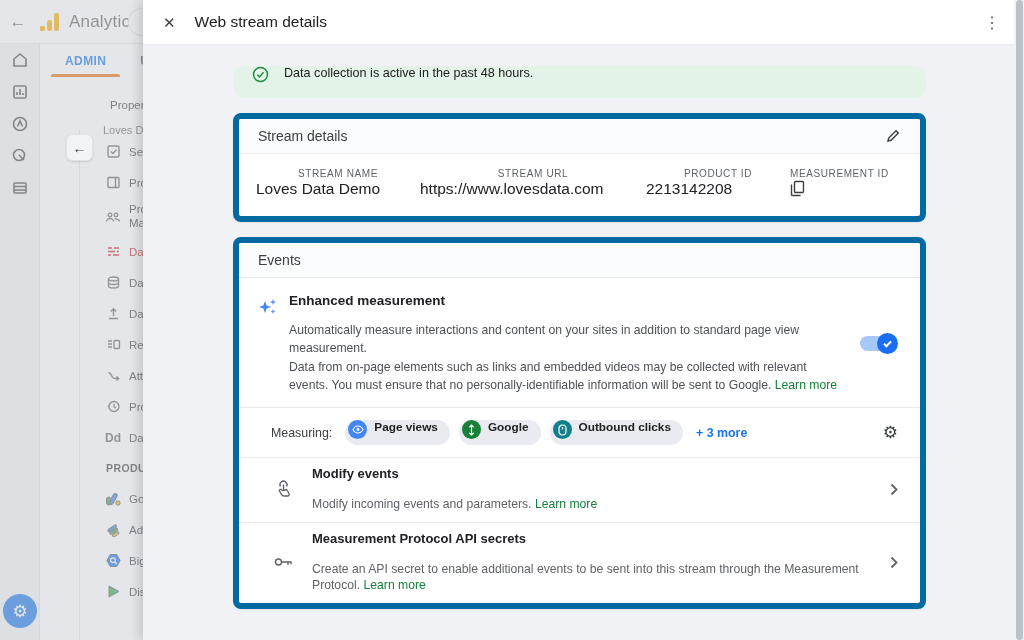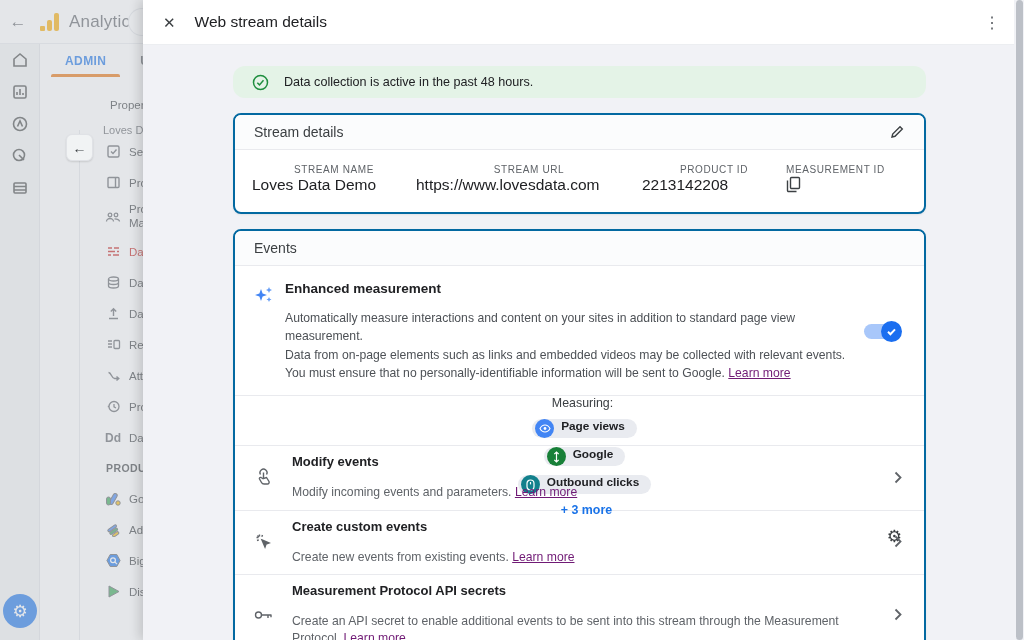--- a/index.html
+++ b/index.html
@@ -49,58 +49,58 @@
 
   
   .panel { position:absolute; left:143px; top:0; right:0; bottom:0; background:#f1f2f6; box-shadow:-4px 0 10px rgba(0,0,0,.14); }
   .panel-header { height:45px; background:#fff; border-bottom:1px solid #eceef1; display:flex; align-items:center; padding:0 18px 0 20px; }
   .close-btn { font-size:15px; color:#3c4043; margin-right:19px; line-height:1; }
   .panel-title { font-size:15.5px; color:#202124; flex:1; }
   .kebab-btn { font-size:16px; color:#5f6368; padding:0 6px; }
   .panel-body { position:absolute; top:45px; left:0; right:10px; bottom:0; padding:21px 0 0 90px; overflow:hidden; }
   .content { width:693px; }
 
-  .banner { height:32px; background:#e4f3e7; border-radius:12px; display:flex; align-items:center; padding:0 16px 0 19px; }
+  .banner { height:32px; background:#e4f3e7; border-radius:12px; display:flex; padding:0 16px 0 19px; }
   .banner-text { font-size:12.6px; color:#202124; margin-left:15px; }
 
-  .card { background:#fff; border:2px solid #0369a1; border-radius:8px; margin-top:15px; overflow:hidden; box-shadow:0 1px 2px rgba(60,64,67,.08); }
+  .card { background:#fff; border:6px solid #0369a1; border-radius:8px; margin-top:15px; overflow:hidden; box-shadow:0 1px 2px rgba(60,64,67,.08); }
   .card-header { height:35px; background:#fbfcfd; border-bottom:1px solid #e9eaee; display:flex; align-items:center; padding:0 19px; }
   .card-title { font-size:14px; color:#3c4043; }
   .card-header .spacer { flex:1; }
 
   .fields { display:flex; padding:14px 18px 18px 17px; }
   .field-label { font-size:10px; color:#5f6368; letter-spacing:.6px; margin-bottom:1px;text-align:center; }
   .field-value { font-size:15.5px; color:#202124; display:flex; align-items:center; gap:9px; }
   .f-name{ width:164px;} .f-url{ width:226px;} .f-id{ width:144px;}
 
   .enh { display:flex; padding:15px 24px 13px 17px; }
   .enh-icon { width:24px; margin-top:2px; flex:none; }
   .enh-main { margin-left:9px; flex:1; }
   .enh-title { font-size:13.5px; font-weight:bold; color:#202124; margin-bottom:13px; }
   .enh-desc { font-size:12.2px; color:#4d5156; line-height:1.5; max-width:600px; }
   .enh-toggle-wrap { align-self:center; margin-left:12px; }
   .toggle { width:36px; height:15px; background:#a8c7fa; border-radius:8px; position:relative; }
   .toggle .thumb { position:absolute; right:-2px; top:-3px; width:21px; height:21px; background:#1a6ef0; border-radius:50%; display:flex; align-items:center; justify-content:center; }
 
-  .measuring { border-top:1px solid #e9eaee; height:50px; display:flex; align-items:center; padding:0 22px 0 32px; gap:9px;flex-direction:column; }
+  .measuring { border-top:1px solid #e9eaee; height:50px; display:flex; align-items:center; padding:0 22px 0 32px; gap:9px; }
   .measuring-label { font-size:12.4px; color:#3c4043; margin-right:4px; }
   .chip { display:flex; align-items:flex-start; gap:7px; background:#e9ebf0; border-radius:13px; height:25px; padding:0 12px 0 3px; }
   .chip-icon { width:19px; height:19px; border-radius:50%; display:flex; align-items:center; justify-content:center; flex:none; }
   .chip-label { font-size:11.8px; font-weight:bold; color:#202124; }
   .more-link { font-size:12.4px; color:#1a73e8; font-weight:bold; margin-left:4px; }
   .measuring .gear { margin-left:auto; font-size:17px; color:#3c4043; }
 
-  .it-row { border-top:1px solid #e9eaee; display:flex; align-items:center; padding:8px 22px 9px 0; }
+  .it-row { border-top:1px solid #e9eaee; display:flex; align-items:center; padding:8px 22px 9px 16px; }
   .row-icon { width:57px; display:flex; justify-content:center; flex:none; color:#5f6368; }
   .row-main { flex:1; }
   .row-title { font-size:13px; font-weight:bold; color:#202124; }
   .row-desc { font-size:12.2px; color:#5f6368; margin-top:15px; line-height:1.35; }
   .chev { color:#5f6368; margin-left:14px; flex:none; }
 
-  a.lm, .lm { color:#701a75; text-decoration:underline; }
+  a.lm, .lm { color:#15803d; }
 
   .scrollbar { position:absolute; top:0; right:0; bottom:0; width:10px; background:#f1f2f6; }
   .scrollbar .thumb { position:absolute; top:0; bottom:0; right:1px; width:7px; background:#bcc0c7; border-radius:4px; }
 
   svg { display:block; }
 </style>
 </head>
 <body>
 
 <div class="left-app">
@@ -418,35 +418,20 @@
           </span>
           <div class="row-main">
             <div class="row-title">Modify events</div>
             <div class="row-desc"><span>Modify incoming events and parameters.</span> <a class="lm">Learn more</a></div>
           </div>
           <svg class="chev" width="8" height="13" viewBox="0 0 8 13" fill="none" stroke="#5f6368" stroke-width="1.8">
               <path d="M1.5 1.5l5 5-5 5"></path>
             </svg>
         </div>
 
-        <div class="it-row">
-          <span class="row-icon">
-            <svg width="17" height="17" viewBox="0 0 17 17" fill="none" stroke="#5f6368" stroke-width="1.4">
-                <path d="M7 7l7 3-3 1-1 3z" fill="#5f6368"></path>
-                <path d="M4.5 1.5v2M1.5 4.5h2M2.5 2.5l1.4 1.4M7.5 2l-.7 1.8M2 7.5l1.8-.7"></path>
-              </svg>
-          </span>
-          <div class="row-main">
-            <div class="row-title">Create custom events</div>
-            <div class="row-desc"><span>Create new events from existing events.</span> <a class="lm">Learn more</a></div>
-          </div>
-          <svg class="chev" width="8" height="13" viewBox="0 0 8 13" fill="none" stroke="#5f6368" stroke-width="1.8">
-              <path d="M1.5 1.5l5 5-5 5"></path>
-            </svg>
-        </div>
 
         <div class="it-row">
           <span class="row-icon">
             <svg width="19" height="12" viewBox="0 0 19 12" fill="none" stroke="#5f6368" stroke-width="1.4">
                 <circle cx="4.5" cy="6" r="3"></circle>
                 <path d="M7.5 6h10M14 6v3M17 6v2.2"></path>
               </svg>
           </span>
           <div class="row-main">
             <div class="row-title">Measurement Protocol API secrets</div>

